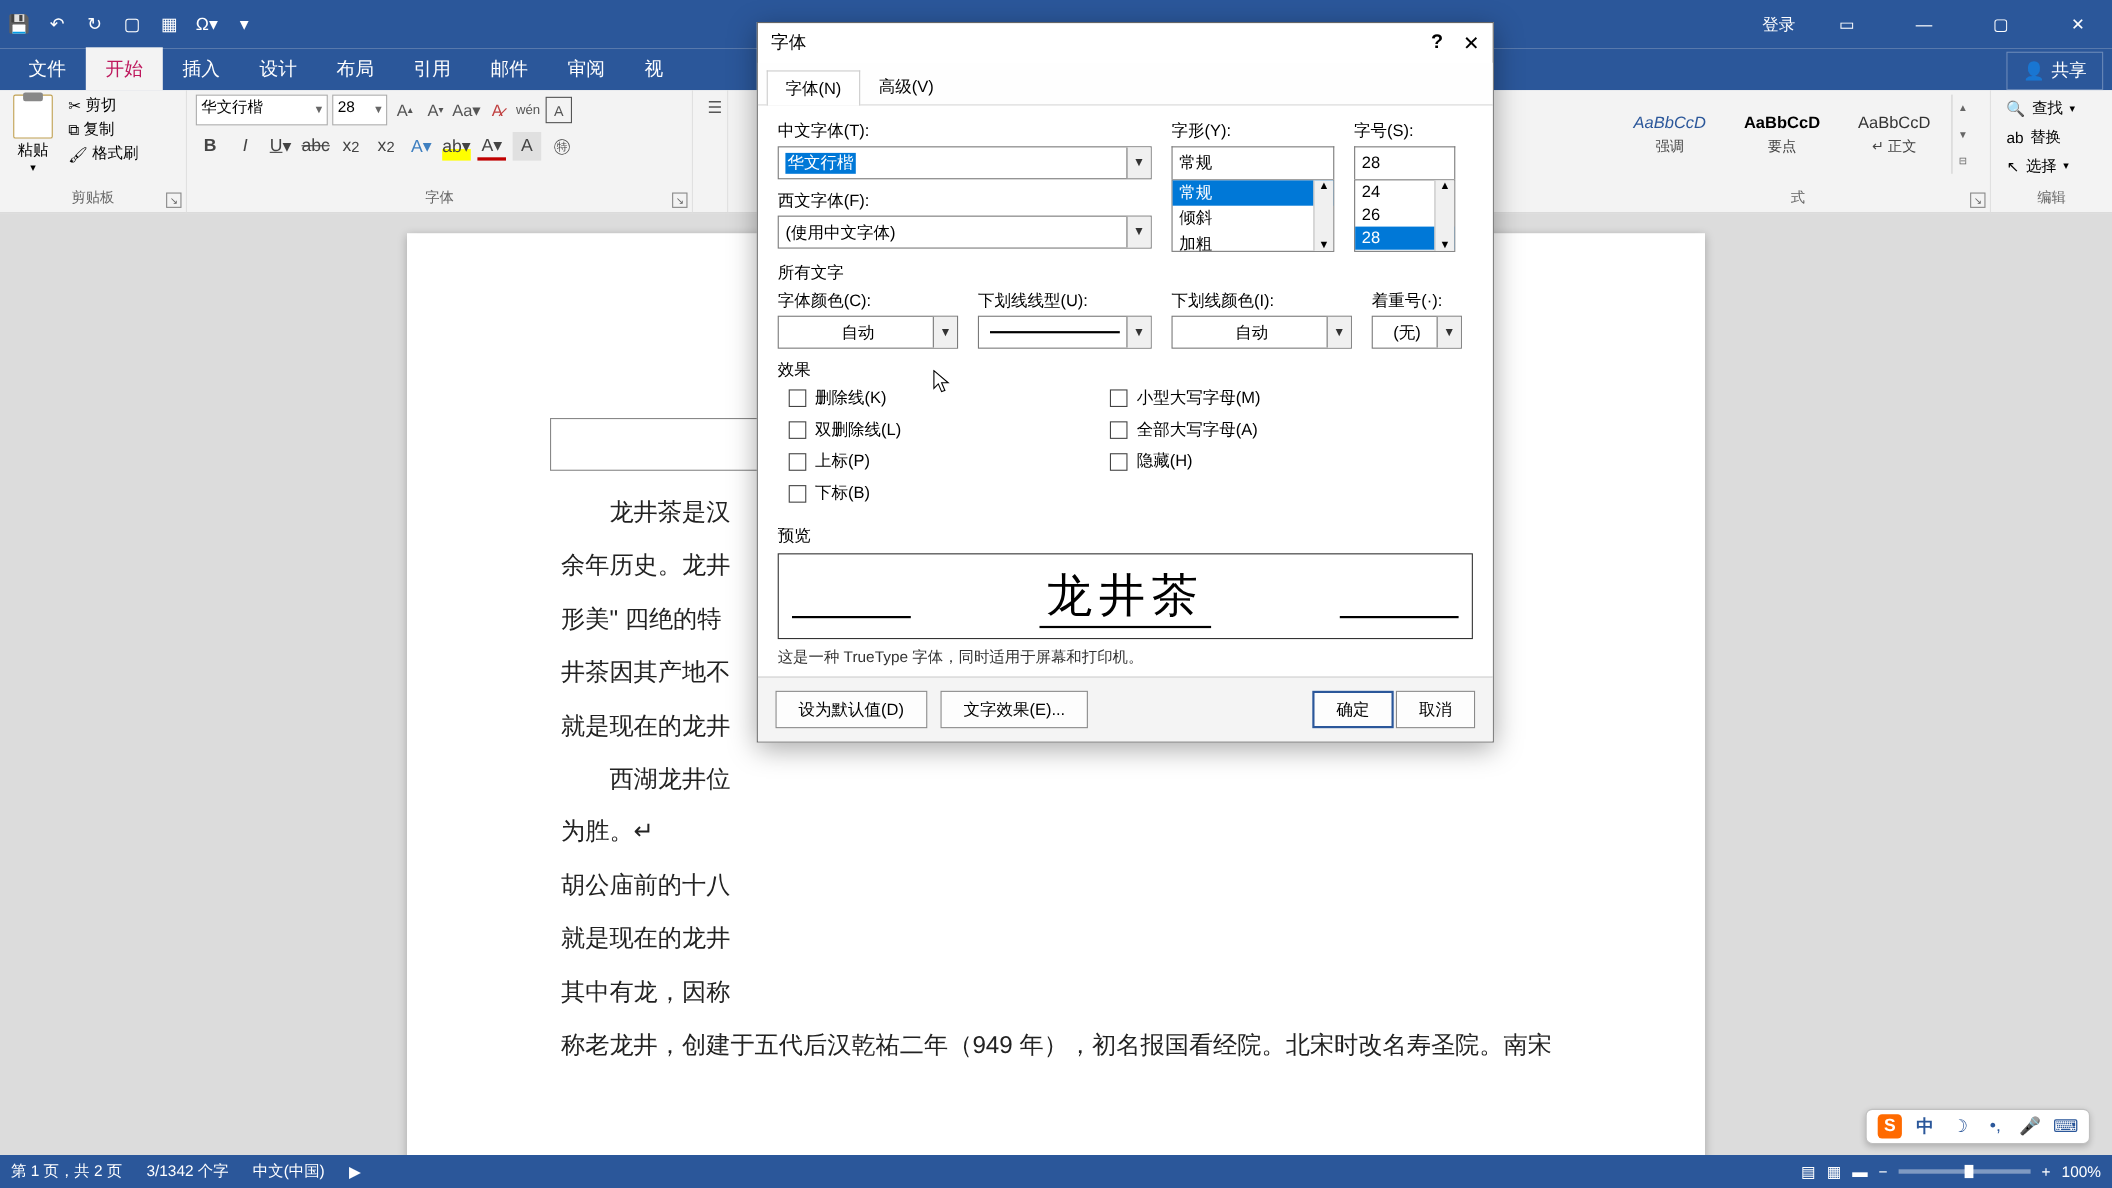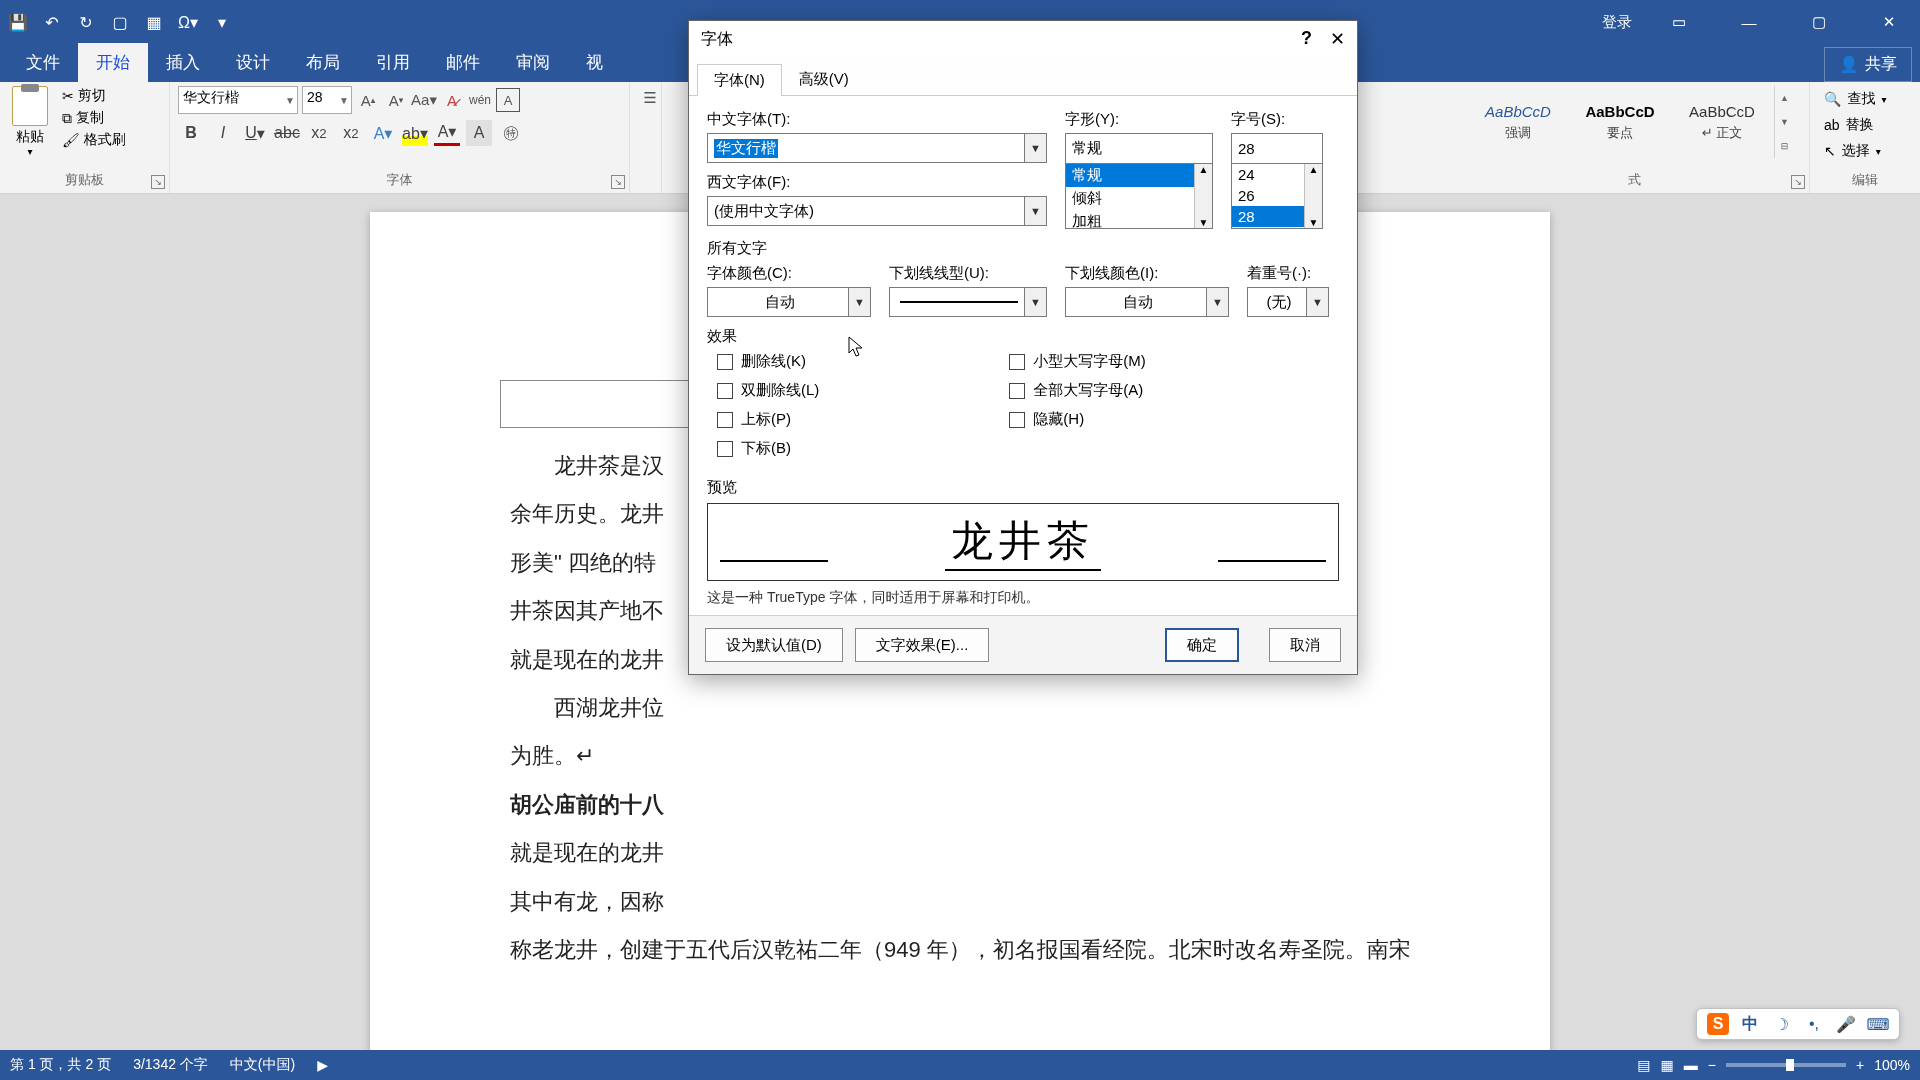--- a/index.html
+++ b/index.html
@@ -8,21 +8,21 @@
 
 .titlebar { background: #2b579a; height: 44px; display: flex; align-items: center; padding: 0 8px; color: #fff; }
 .qat { display: flex; gap: 14px; align-items: center; }
 .qat-icon { width: 20px; height: 20px; display: flex; align-items: center; justify-content: center; color: #fff; font-size: 16px; }
 .titlebar-right { margin-left: auto; display: flex; gap: 24px; align-items: center; font-size: 15px; }
 .win-btn { width: 46px; height: 30px; display: flex; align-items: center; justify-content: center; }
 
 
 .tabrow { background: #2b579a; height: 38px; display: flex; align-items: flex-end; padding: 0 8px; }
 .tab { padding: 8px 18px; font-size: 17px; color: #fff; cursor: pointer; }
-.tab.active { background: #f3f3f3; color: #1d4ed8; font-family: Liberation Serif, serif; }
+.tab.active { background: #f3f3f3; color: #be185d; font-family: Liberation Serif, serif; }
 .share-btn { margin-left: auto; background: #2b579a; color: #fff; padding: 6px 14px; display: flex; align-items: center; gap: 6px; font-size: 16px; border: 1px solid rgba(255,255,255,0.3); }
 
 
 .ribbon { background: #f3f3f3; height: 112px; border-bottom: 1px solid #d0d0d0; display: flex; position: relative; }
 .ribbon-group { border-right: 1px solid #e0e0e0; padding: 4px 8px 2px 8px; display: flex; flex-direction: column; position: relative; }
 .ribbon-group-label { text-align: center; font-size: 13px; color: #666; padding: 2px 0; margin-top: auto; }
 .launcher { position: absolute; right: 4px; bottom: 4px; width: 14px; height: 14px; border: 1px solid #888; font-size: 9px; display: flex; align-items: center; justify-content: center; color: #666; }
 
 .clipboard-content { display: flex; gap: 6px; }
 .paste-big { display: flex; flex-direction: column; align-items: center; width: 44px; }
@@ -83,21 +83,21 @@
 .chk-row { display: flex; align-items: center; gap: 8px; font-size: 15px; margin-bottom: 10px; }
 .chk-box { width: 16px; height: 16px; border: 1px solid #444; background: #fff; }
 .effects-grid { display: flex; gap: 190px; padding-left: 10px; margin-top: 6px; }
 .preview-box { border: 1px solid #333; height: 78px; display: flex; align-items: center; justify-content: center; margin-top: 6px; position: relative; }
 .preview-text { font-family: "STXingkai", "KaiTi", cursive; font-size: 42px; letter-spacing: 6px; border-bottom: 2px solid #000; padding: 0 6px; }
 .preview-lines { position: absolute; height: 2px; background: #000; width: 108px; top: 56px; }
 .preview-note { font-size: 14px; color: #333; margin-top: 8px; }
 .dialog-footer { border-top: 1px solid #d0d0d0; padding: 12px 16px; display: flex; gap: 12px; align-items: center; background: #f4f4f4; }
 .dlg-btn { height: 34px; padding: 0 20px; border: 1px solid #8a8a8a; background: #fdfdfd; font-size: 15px; cursor: pointer; }
 .dlg-btn.primary { border: 2px solid #2b579a; }
-.dlg-footer-right { margin-left: auto; display: flex; gap: 30px; padding-left: 27px; }
+.dlg-footer-right { margin-left: auto; display: flex; gap: 2px; padding-left: 27px; }
 
 
 .ime-tray { position: absolute; right: 20px; bottom: 40px; background: #fff; border: 1px solid #c0c0c0; border-radius: 6px; padding: 4px 10px; display: flex; gap: 10px; align-items: center; box-shadow: 0 2px 6px rgba(0,0,0,0.2); }
 .ime-icon { width: 22px; height: 22px; display: flex; align-items: center; justify-content: center; font-size: 16px; }
 
 .cursor { position: absolute; width: 18px; height: 24px; left: 848px; top: 336px; pointer-events: none; }
 .cursor svg { width: 100%; height: 100%; }
 
 .underline-sample { flex: 1; height: 2px; background: #000; margin: 0 4px; }
 </style>
@@ -254,21 +254,21 @@
 <div class="doc-area">
   <div class="page">
     <div class="doc-text" style="margin-top:140px;">
       <p style="text-indent:2em;"><span>龙井茶是汉</span></p>
       <p style="text-indent:0;"><span>余年历史。龙井</span></p>
       <p style="text-indent:0;"><span>形美" 四绝的特</span></p>
       <p style="text-indent:0;"><span>井茶因其产地不</span></p>
       <p style="text-indent:0;"><span>就是现在的龙井</span></p>
       <p style="text-indent:2em;"><span>西湖龙井位</span></p>
       <p style="text-indent:0;"><span>为胜。↵</span></p>
-      <p style="text-indent:0;font-weight:bold;"><span>胡公庙前的十八</span></p>
+      <p style="text-indent:0;"><span>胡公庙前的十八</span></p>
       <p style="text-indent:0;"><span>就是现在的龙井</span></p>
       <p style="text-indent:0;"><span>其中有龙，因称</span></p>
       <p style="text-indent:0;"><span>称老龙井，创建于五代后汉乾祐二年（949 年），初名报国看经院。北宋时改名寿圣院。南宋</span></p>
     </div>
   </div>
 </div>
 <div class="doc-heading-frame"></div>
 
 <div class="statusbar">
   <span>第 1 页，共 2 页</span>

